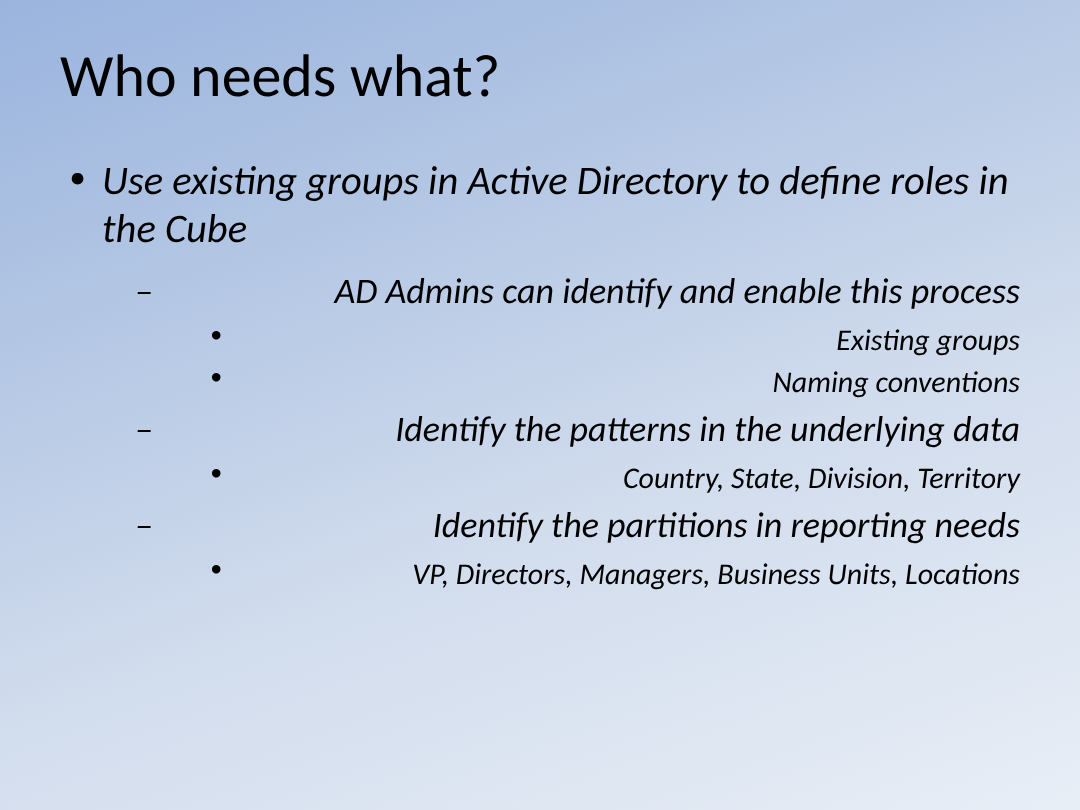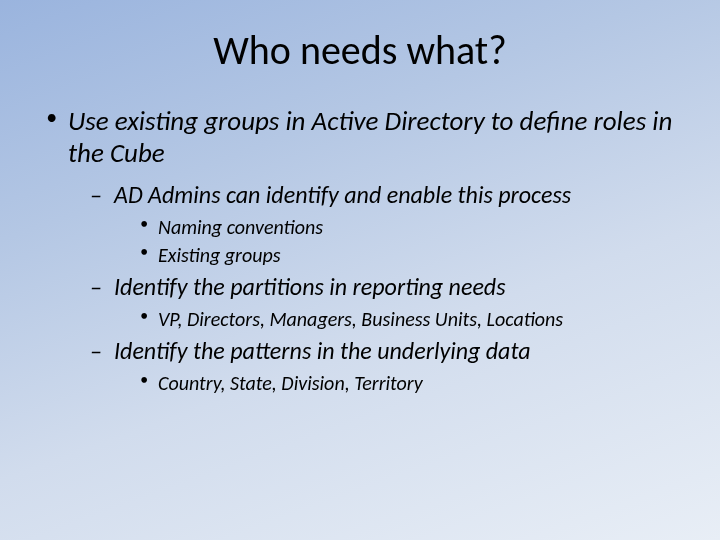--- a/index.html
+++ b/index.html
@@ -14,21 +14,21 @@
     font-family: Calibri, "Segoe UI", Arial, sans-serif;
     color: #000;
   }
   .slide {
     box-sizing: border-box;
     padding: 20px 40px 20px 40px;
     width: 100%;
     height: 100%;
   }
   .title {
-    text-align: center;
+    text-align: left;
     font-size: 40px;
     font-weight: 400;
     margin: 6px 0 30px 0;
   }
   ul {
     margin: 0;
     padding: 0;
     list-style: none;
   }
   li {
@@ -55,20 +55,21 @@
     margin-top: 10px;
   }
   .l2 > li {
     position: relative;
     padding-left: 28px;
     font-size: 24px;
     line-height: 1.25;
     margin-left: 18px;
     margin-top: 4px;
     margin-bottom: 2px;
+    text-align: right;
   }
   .l2 > li::before {
     content: "–";
     position: absolute;
     left: 4px;
     top: 0;
   }
   
   .l3 {
     margin-top: 4px;
@@ -95,32 +96,32 @@
 <div class="slide">
   <div class="title">Who needs what?</div>
 
   <ul class="l1">
     <li>
       <span>Use existing groups in Active Directory to define roles in the Cube</span>
       <ul class="l2">
         <li>
           <span>AD Admins can identify and enable this process</span>
           <ul class="l3">
+            <li><span>Existing groups</span></li>
             <li><span>Naming conventions</span></li>
-            <li><span>Existing groups</span></li>
+          </ul>
+        </li>
+        <li>
+          <span>Identify the patterns in the underlying data</span>
+          <ul class="l3">
+            <li><span>Country, State, Division, Territory</span></li>
           </ul>
         </li>
         <li>
           <span>Identify the partitions in reporting needs</span>
           <ul class="l3">
             <li><span>VP, Directors, Managers, Business Units, Locations</span></li>
           </ul>
         </li>
-        <li>
-          <span>Identify the patterns in the underlying data</span>
-          <ul class="l3">
-            <li><span>Country, State, Division, Territory</span></li>
-          </ul>
-        </li>
       </ul>
     </li>
   </ul>
 </div>
 
 </body></html>

